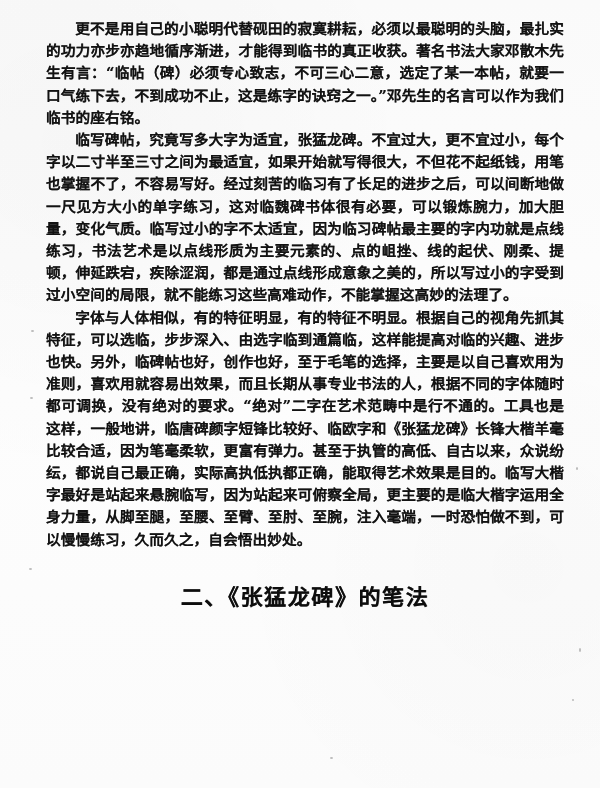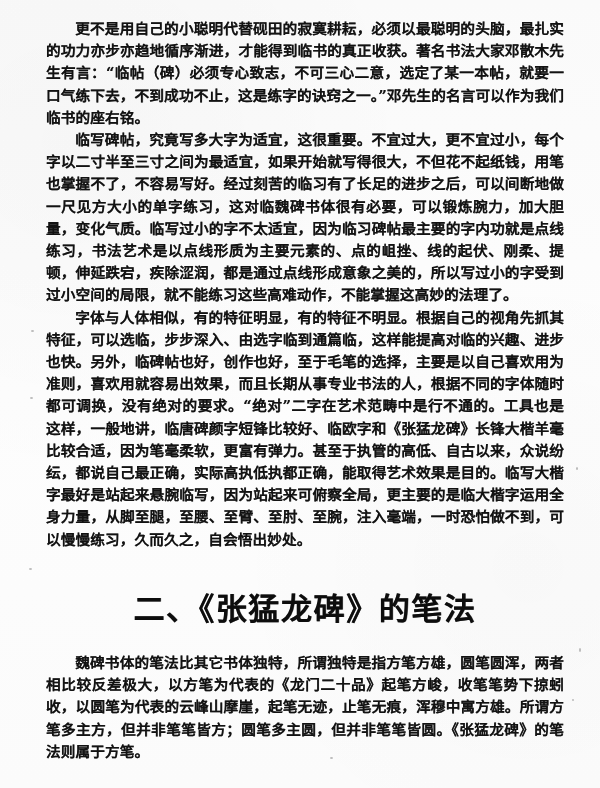--- a/index.html
+++ b/index.html
@@ -59,23 +59,23 @@
   .heading-block {
     position: absolute;
     left: 46px;
     top: 582px;
     width: 518px;
     text-align: center;
     z-index: 1;
   }
 
   h2.section-heading {
-    margin: 12px;
+    margin: 0;
     padding: 0;
-    font-size: 31px;
+    font-size: 22px;
     line-height: 30px;
     font-weight: 700;
     color: #0d0d0d;
     letter-spacing: 1.6px;
     text-shadow: 0.45px 0 0 rgba(0,0,0,0.45), 0 0.45px 0 rgba(0,0,0,0.35);
   }
 
   .tail-column {
     position: absolute;
     left: 46px;
@@ -100,31 +100,28 @@
   .speck-f { left: 330px; top: 757px; width: 3px;  height: 2px; }
   .speck-g { left: 572px; top: 699px; width: 2px;  height: 2px; }
 </style>
 </head>
 <body>
 
 <div class="page">
 
   <div class="text-column">
     <p class="body-par">更不是用自己的小聪明代替砚田的寂寞耕耘，必须以最聪明的头脑，最扎实的功力亦步亦趋地循序渐进，才能得到临书的真正收获。著名书法大家邓散木先生有言：“临帖（碑）必须专心致志，不可三心二意，选定了某一本帖，就要一口气练下去，不到成功不止，这是练字的诀窍之一。”邓先生的名言可以作为我们临书的座右铭。</p>
-    <p class="body-par">临写碑帖，究竟写多大字为适宜，这很重要。不宜过大，更不宜过小，每个字以二寸半至三寸之间为最适宜，如果开始就写得很大，不但花不起纸钱，用笔也掌握不了，不容易写好。经过刻苦的临习有了长足的进步之后，可以间断地做一尺见方大小的单字练习，这对临魏碑书体很有必要，可以锻炼腕力，加大胆量，变化气质。临写过小的字不太适宜，因为临习碑帖最主要的字内功就是点线练习，书法艺术是以点线形质为主要元素的、点的岨挫、线的起伏、刚柔、提顿，伸延跌宕，疾除涩润，都是通过点线形成意象之美的，所以写过小的字受到过小空间的局限，就不能练习这些高难动作，不能掌握这高妙的法理了。</p>
+    <p class="body-par">临写碑帖，究竟写多大字为适宜，张猛龙碑。不宜过大，更不宜过小，每个字以二寸半至三寸之间为最适宜，如果开始就写得很大，不但花不起纸钱，用笔也掌握不了，不容易写好。经过刻苦的临习有了长足的进步之后，可以间断地做一尺见方大小的单字练习，这对临魏碑书体很有必要，可以锻炼腕力，加大胆量，变化气质。临写过小的字不太适宜，因为临习碑帖最主要的字内功就是点线练习，书法艺术是以点线形质为主要元素的、点的岨挫、线的起伏、刚柔、提顿，伸延跌宕，疾除涩润，都是通过点线形成意象之美的，所以写过小的字受到过小空间的局限，就不能练习这些高难动作，不能掌握这高妙的法理了。</p>
     <p class="body-par">字体与人体相似，有的特征明显，有的特征不明显。根据自己的视角先抓其特征，可以选临，步步深入、由选字临到通篇临，这样能提高对临的兴趣、进步也快。另外，临碑帖也好，创作也好，至于毛笔的选择，主要是以自己喜欢用为准则，喜欢用就容易出效果，而且长期从事专业书法的人，根据不同的字体随时都可调换，没有绝对的要求。“绝对”二字在艺术范畴中是行不通的。工具也是这样，一般地讲，临唐碑颜字短锋比较好、临欧字和《张猛龙碑》长锋大楷羊毫比较合适，因为笔毫柔软，更富有弹力。甚至于执管的高低、自古以来，众说纷纭，都说自己最正确，实际高执低执都正确，能取得艺术效果是目的。临写大楷字最好是站起来悬腕临写，因为站起来可俯察全局，更主要的是临大楷字运用全身力量，从脚至腿，至腰、至臂、至肘、至腕，注入毫端，一时恐怕做不到，可以慢慢练习，久而久之，自会悟出妙处。</p>
   </div>
 
   <div class="heading-block">
     <h2 class="section-heading">二、《张猛龙碑》的笔法</h2>
   </div>
 
-  <div class="tail-column">
-    <p class="body-par">魏碑书体的笔法比其它书体独特，所谓独特是指方笔方雄，圆笔圆浑，两者相比较反差极大，以方笔为代表的《龙门二十品》起笔方峻，收笔笔势下掠蚓收，以圆笔为代表的云峰山摩崖，起笔无迹，止笔无痕，浑穆中寓方雄。所谓方笔多主方，但并非笔笔皆方；圆笔多主圆，但并非笔笔皆圆。《张猛龙碑》的笔法则属于方笔。</p>
-  </div>
 
   <div class="speck speck-a"></div>
   <div class="speck speck-b"></div>
   <div class="speck speck-c"></div>
   <div class="speck speck-d"></div>
   <div class="speck speck-e"></div>
   <div class="speck speck-f"></div>
   <div class="speck speck-g"></div>
 
 </div>

